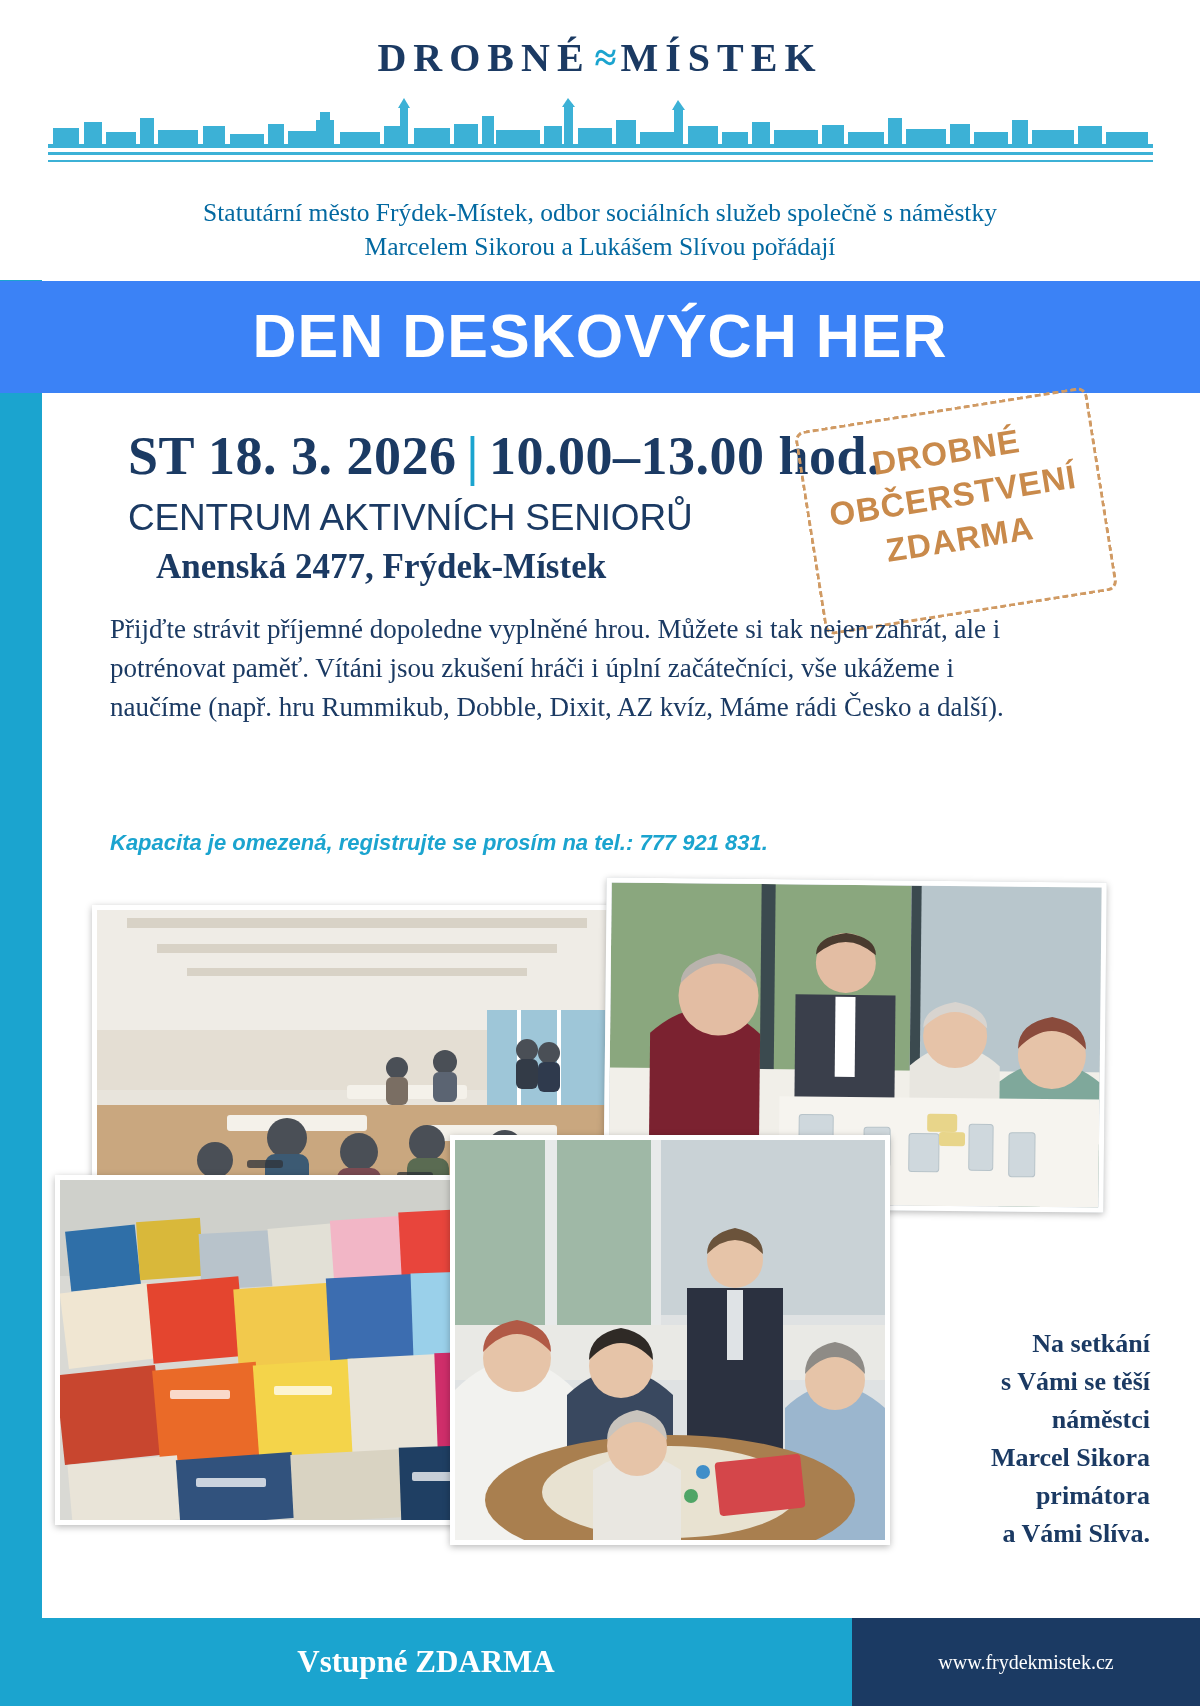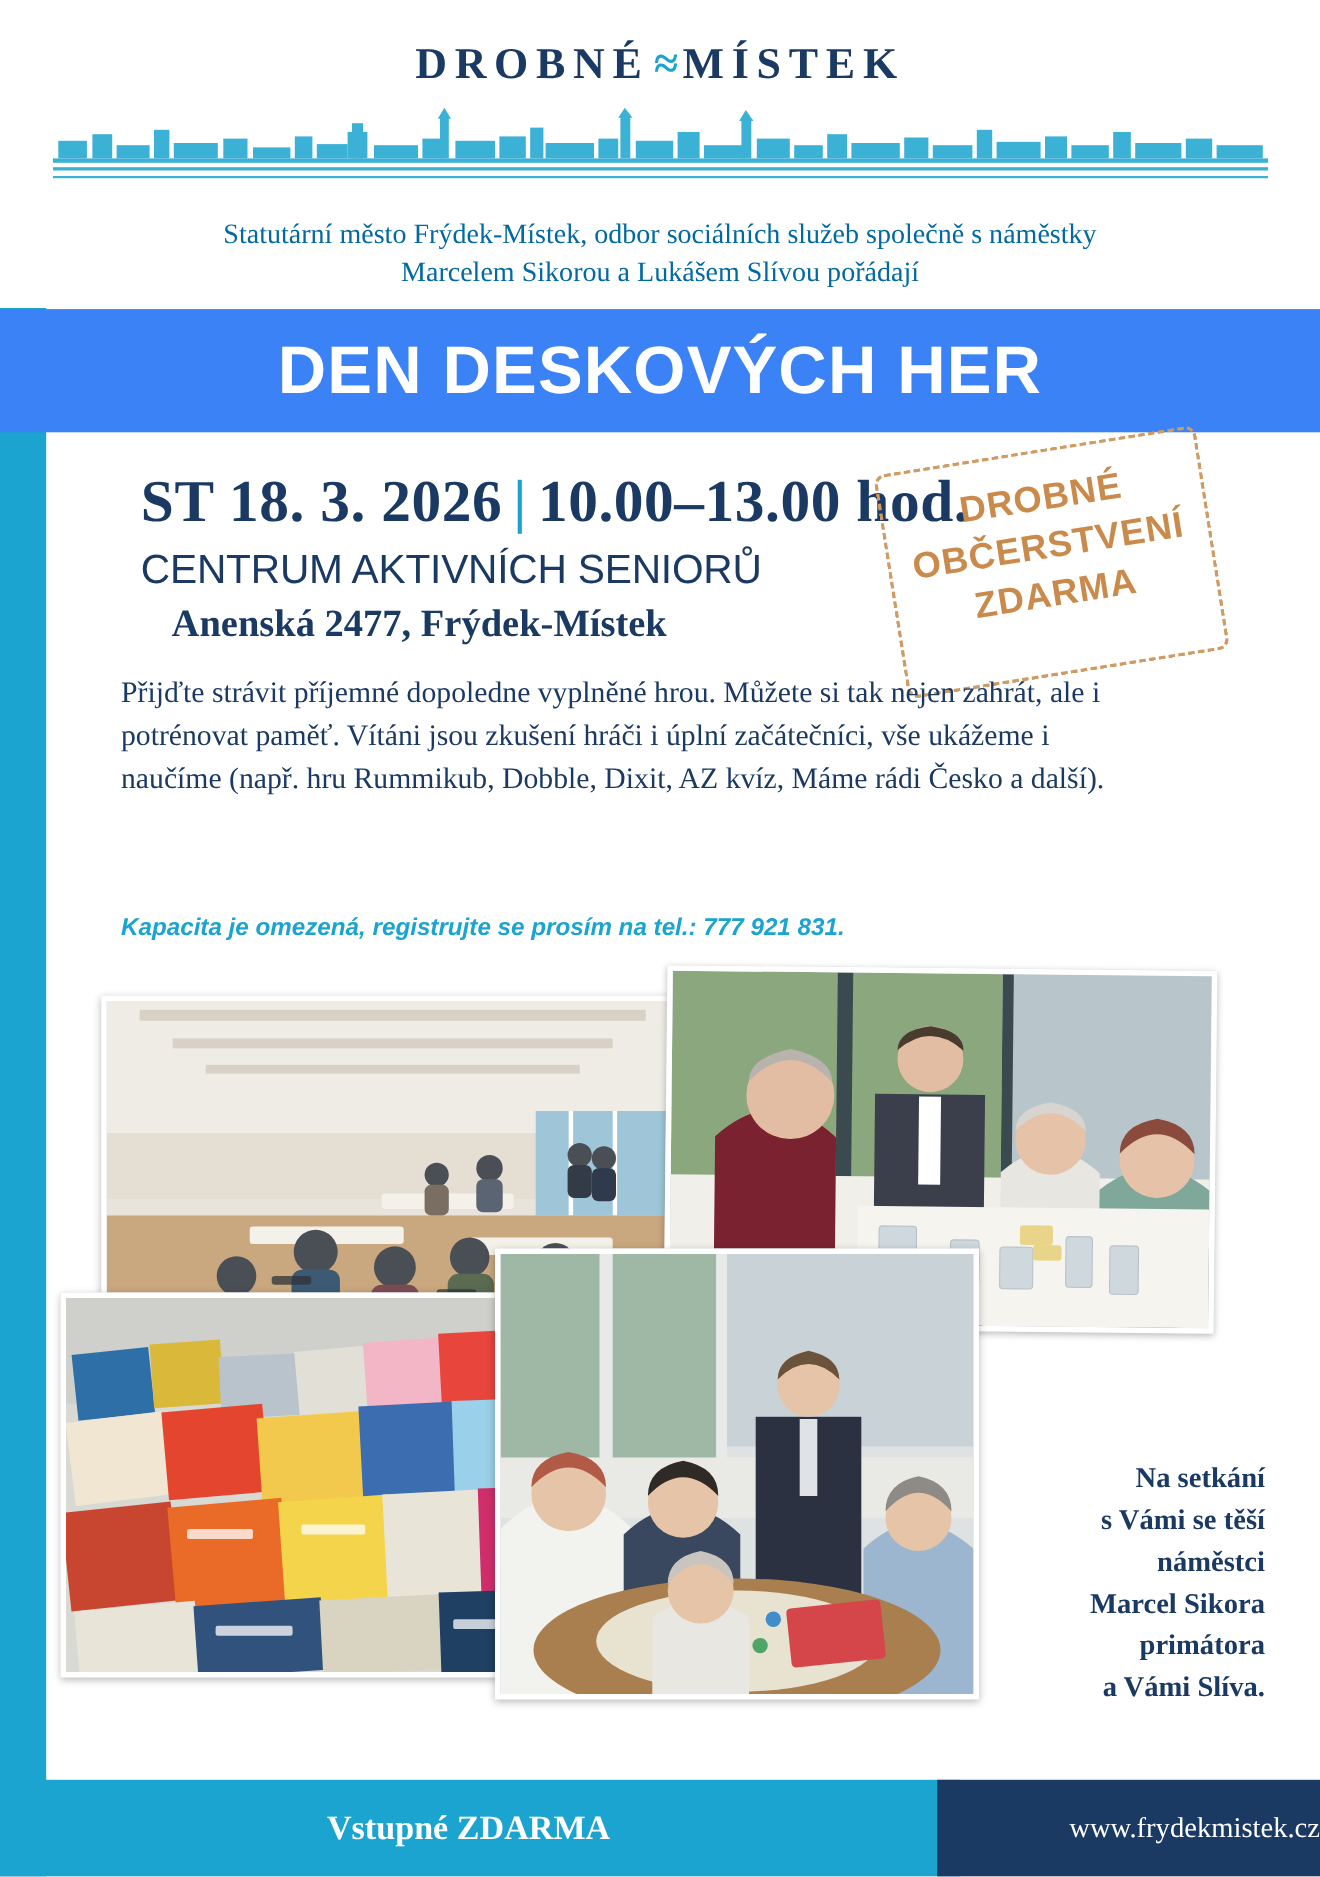--- a/index.html
+++ b/index.html
@@ -231,21 +231,20 @@
     top: 1618px;
     width: 1200px;
     height: 88px;
   }
   .footer-left {
     position: absolute;
     left: 0; top: 0;
     width: 852px;
     height: 88px;
     background: #1ba4cf;
-    padding-left: 21px;
   }
   .footer-left span {
     position: absolute;
     left: 0; top: 0;
     width: 852px;
     line-height: 88px;
     text-align: center;
     color: #ffffff;
     font-family: "Liberation Serif", serif;
     font-weight: bold;
@@ -256,24 +255,24 @@
     left: 852px; top: 0;
     width: 348px;
     height: 88px;
     background: #1b3a63;
   }
   .footer-right span {
     position: absolute;
     left: 0; top: 0;
     width: 348px;
     line-height: 88px;
-    text-align: right;
+    text-align: center;
     color: #ffffff;
     font-family: "Liberation Serif", serif;
-    font-size: 26px;
+    font-size: 20px;
   }
 </style>
 </head>
 <body>
 
 <div class="poster">
 
   <div class="left-stripe"></div>
 
   <div class="header">

